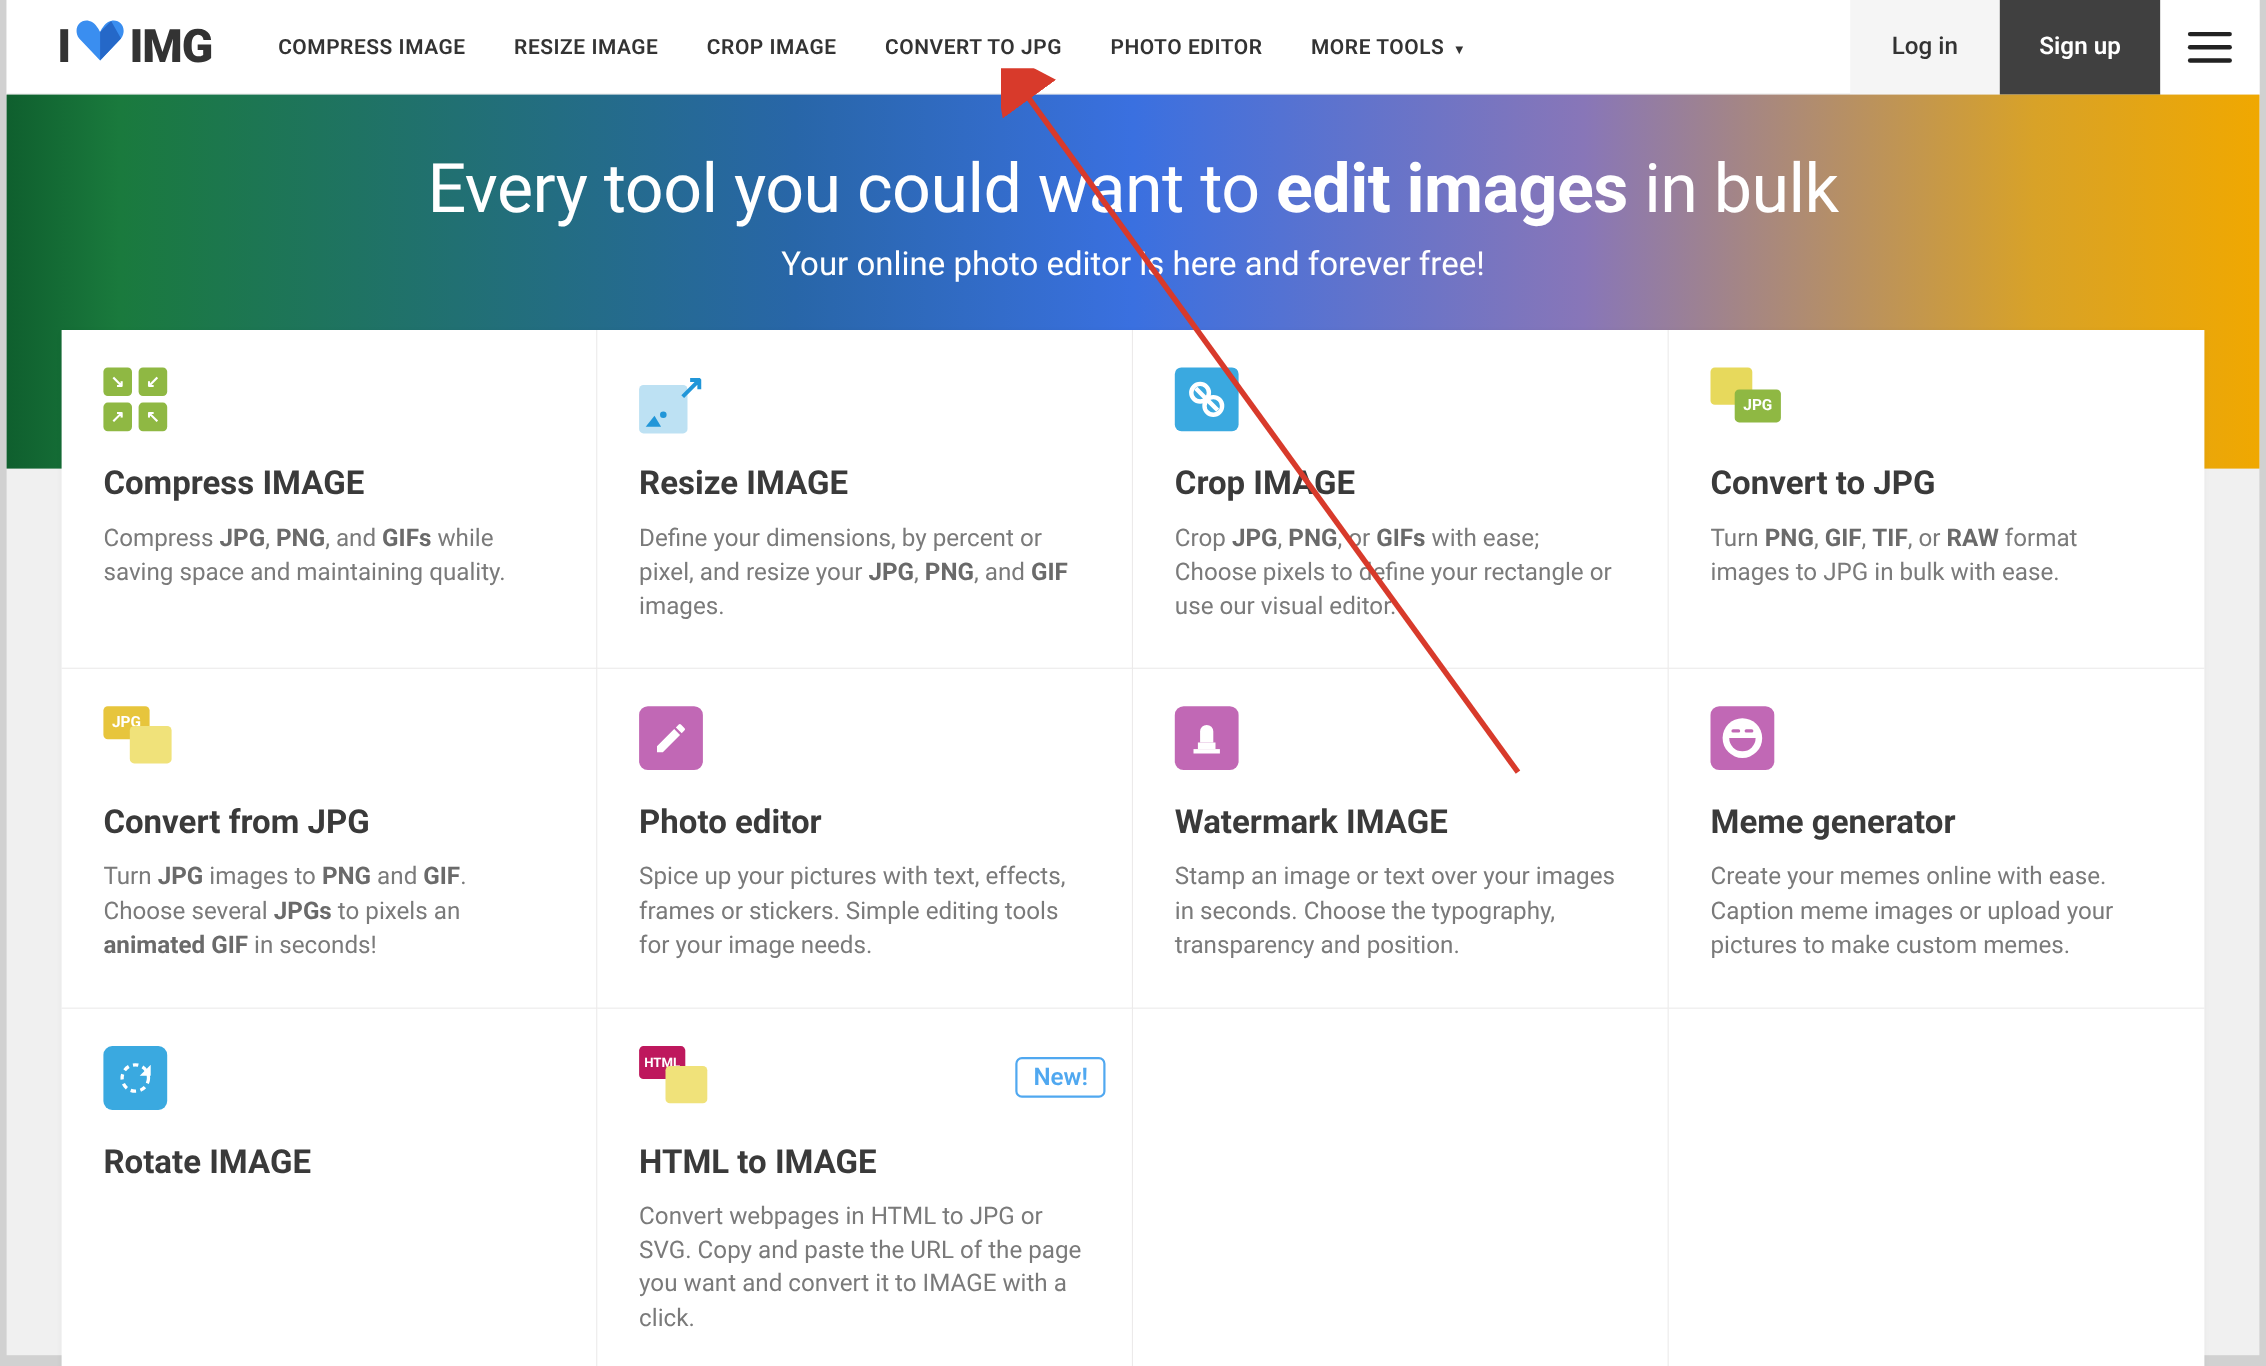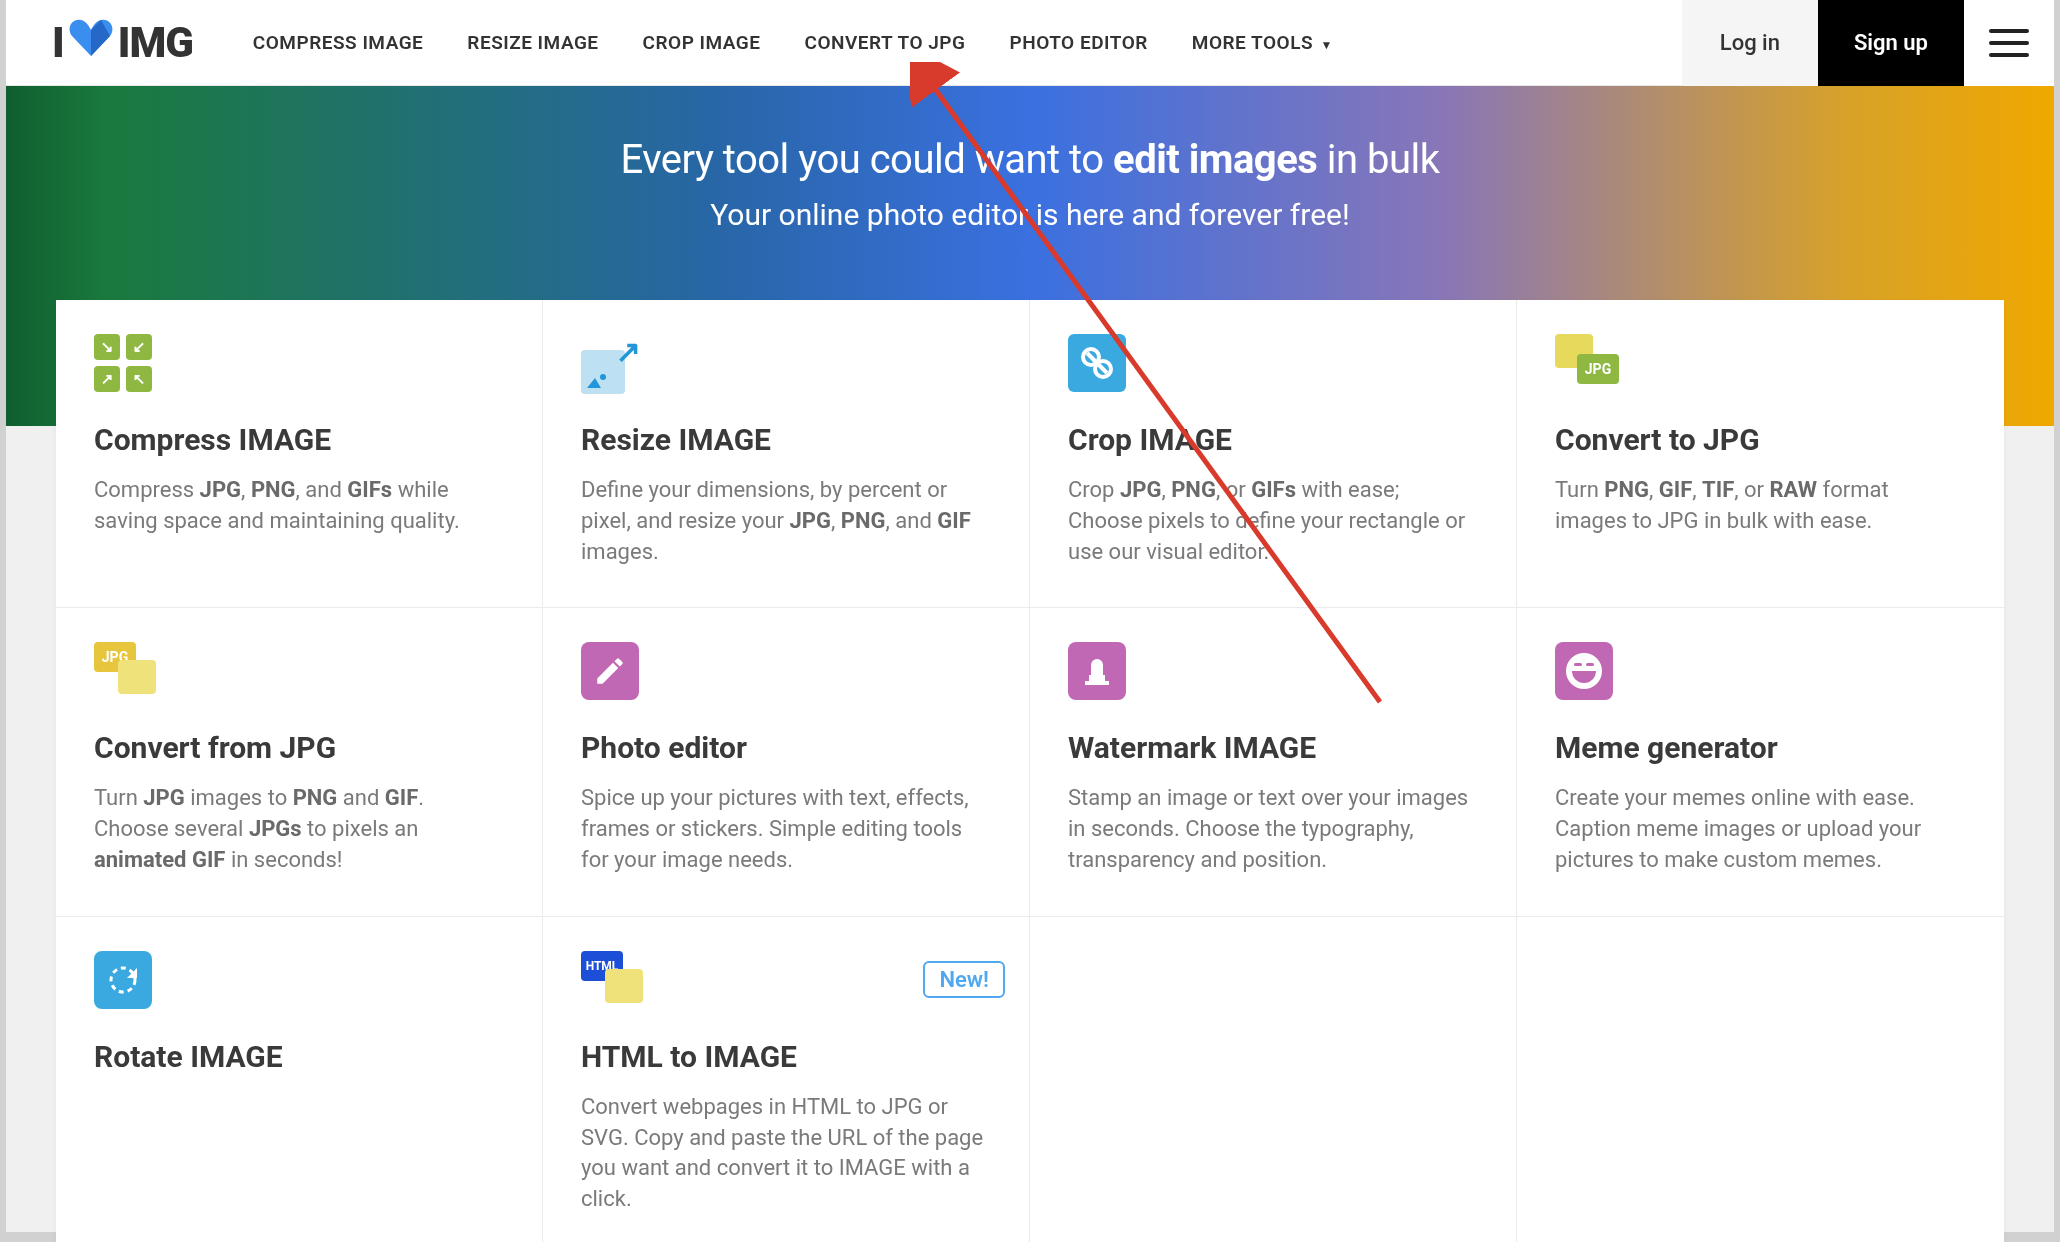--- a/index.html
+++ b/index.html
@@ -66,21 +66,21 @@
     background: #f5f5f5;
     color: #333;
     font-size: 22px;
     font-weight: 500;
     cursor: pointer;
   }
   .signup-btn {
     display: flex;
     align-items: center;
     padding: 0 36px;
-    background: #000000;
+    background: #404040;
     color: #fff;
     font-size: 22px;
     font-weight: 600;
     cursor: pointer;
   }
   .hamburger {
     width: 90px;
     height: 86px;
     display: flex;
     flex-direction: column;
@@ -99,21 +99,21 @@
   
   .hero {
     height: 340px;
     background: linear-gradient(90deg, #0f5f2e 0%, #1a7a3d 5%, #2866a8 35%, #3a70e0 50%, #8876b8 70%, #d8a228 90%, #f0a800 100%);
     color: #fff;
     text-align: center;
     padding-top: 50px;
     position: relative;
   }
   .hero h1 {
-    font-size: 40px;
+    font-size: 62px;
     font-weight: 700;
     letter-spacing: -0.5px;
   }
   .hero h1 .light { font-weight: 400; }
   .hero p {
     font-size: 30px;
     font-weight: 400;
     margin-top: 14px;
   }
   
@@ -172,21 +172,21 @@
   .ic-tojpg .front { position:absolute; right:0; bottom:8px; width:42px; height:30px; background:#8fb843; border-radius:4px; color:#fff; font-size:14px; font-weight:bold; display:flex; align-items:center; justify-content:center; }
   .ic-fromjpg { position:relative; width:64px; height:58px; }
   .ic-fromjpg .back { position:absolute; left:0; top:0; width:42px; height:30px; background:#e7c53c; border-radius:4px; color:#fff; font-size:14px; font-weight:bold; display:flex; align-items:center; justify-content:center; }
   .ic-fromjpg .front { position:absolute; right:2px; bottom:6px; width:38px; height:34px; background:#f0e27a; border-radius:4px; }
   .ic-photo { width:58px; height:58px; background:#c168b5; border-radius:8px; display:flex; align-items:center; justify-content:center; }
   .ic-photo svg { width:34px; height:34px; }
   .ic-water { width:58px; height:58px; background:#c168b5; border-radius:8px; display:flex; align-items:center; justify-content:center; color:#fff; }
   .ic-meme { width:58px; height:58px; background:#c168b5; border-radius:8px; display:flex; align-items:center; justify-content:center; color:#fff; font-size:38px; }
   .ic-rotate { width:58px; height:58px; background:#3aa9e0; border-radius:8px; display:flex; align-items:center; justify-content:center; color:#fff; }
   .ic-html { position:relative; width:64px; height:58px; }
-  .ic-html .back { position:absolute; left:0; top:0; width:42px; height:30px; background:#1d4ed8; border-radius:4px; color:#fff; font-size:12px; font-weight:bold; display:flex; align-items:center; justify-content:center; }
+  .ic-html .back { position:absolute; left:0; top:0; width:42px; height:30px; background:#be185d; border-radius:4px; color:#fff; font-size:12px; font-weight:bold; display:flex; align-items:center; justify-content:center; }
   .ic-html .front { position:absolute; right:2px; bottom:6px; width:38px; height:34px; background:#f0e27a; border-radius:4px; }
   
   .anno-arrow {
     position: absolute;
     top: 62px;
     left: 910px;
     pointer-events: none;
     z-index: 50;
   }
 </style>

